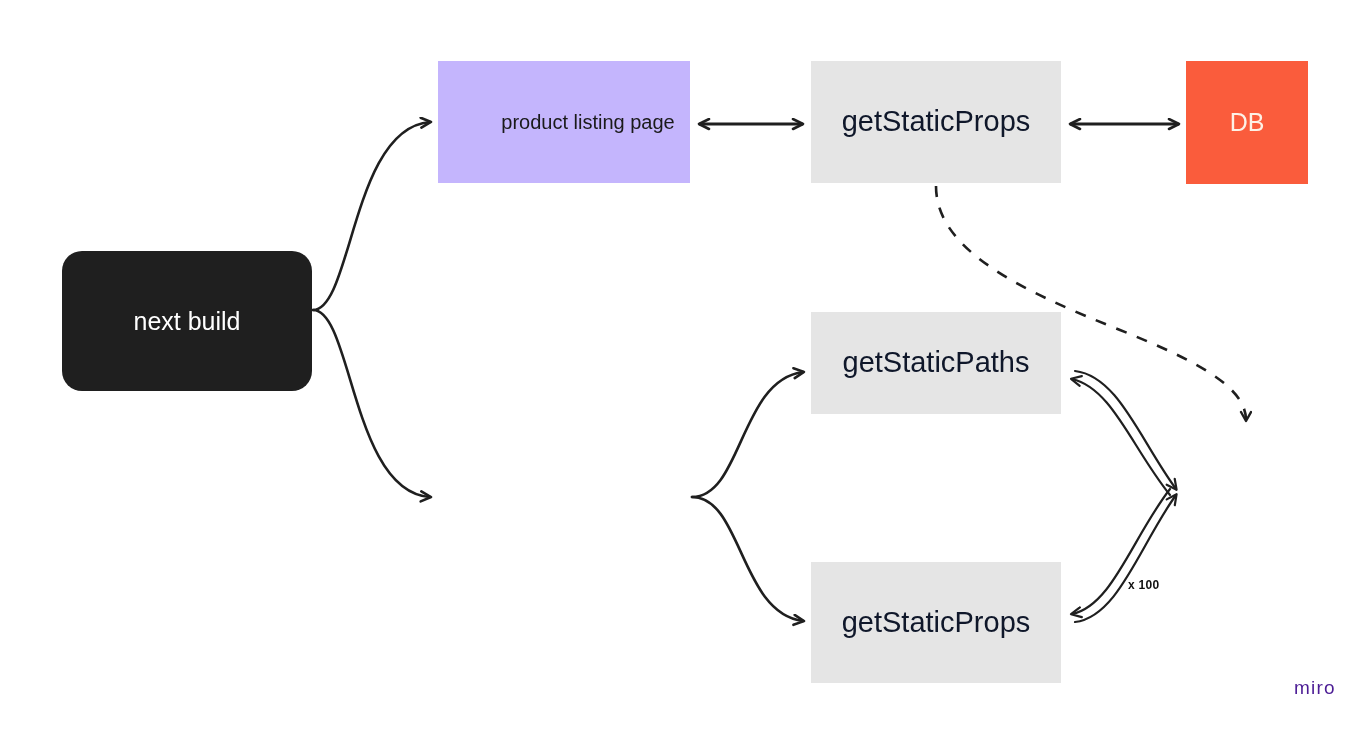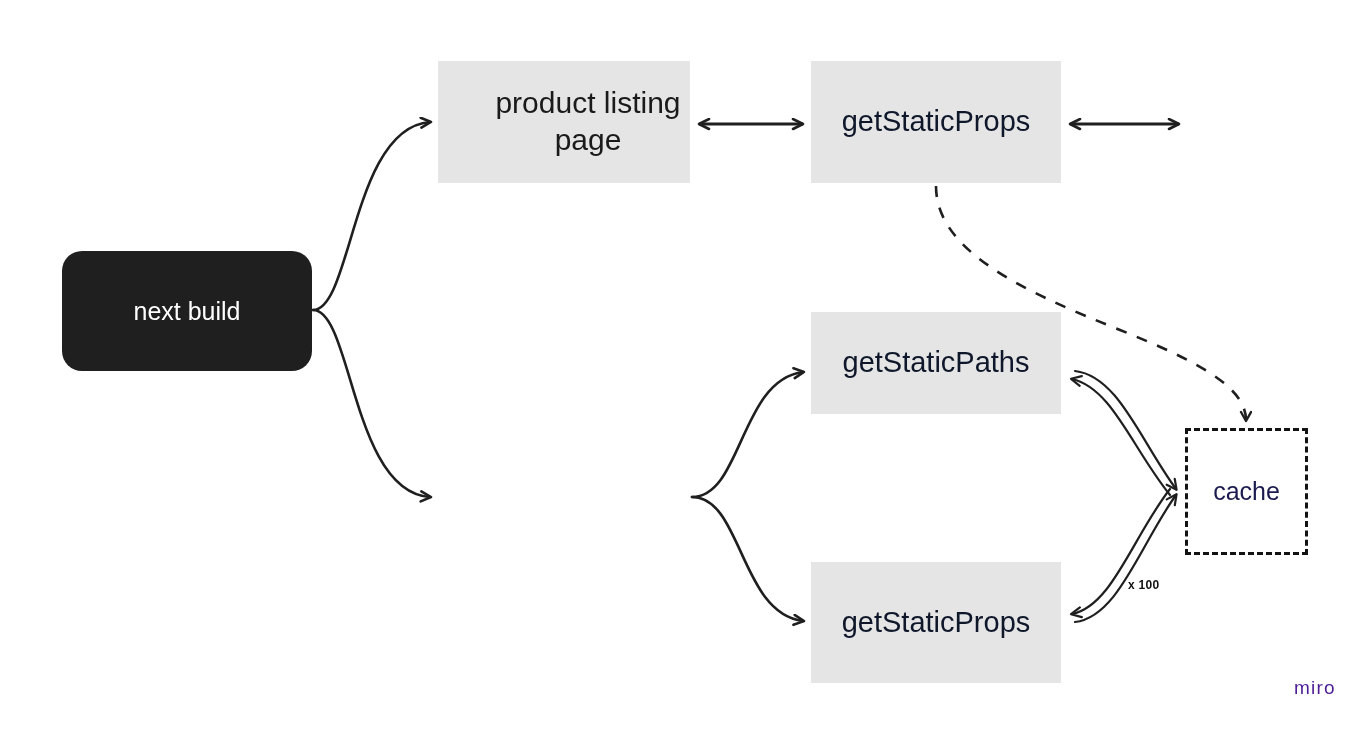--- a/index.html
+++ b/index.html
@@ -31,30 +31,30 @@
     align-items: center;
     justify-content: center;
     text-align: center;
     box-sizing: border-box;
     line-height: 1.22;
   }
   .node-next-build {
     left: 62px;
     top: 251px;
     width: 250px;
-    height: 120px;
+    height: 140px;
     background: #1f1f1f;
     color: #ffffff;
     border-radius: 20px;
     font-size: 25px;
   }
   .node-yellow {
-    background: #e5e5e5;
+    background: #c4b5fd;
     color: #1a1a1a;
-    font-size: 30px;
+    font-size: 20px;
     padding-left: 48px;
   }
   .node-plp {
     left: 438px;
     top: 61px;
     width: 252px;
     height: 122px;
   }
   .node-pdp {
     left: 438px;
@@ -192,22 +192,22 @@
   </div>
 
   <div class="node node-gray node-gspaths">
     <span>getStaticPaths</span>
   </div>
 
   <div class="node node-gray node-gsp-bottom">
     <span>getStaticProps</span>
   </div>
 
-
-  <div class="node node-cache">
-    <span>cache</span>
-  </div>
+  <div class="node node-db">
+    <span>DB</span>
+  </div>
+
 
   <div class="edge-label edge-label-x100">x 100</div>
 
   <div class="watermark">miro</div>
 
 </div>
 
 </body></html>

